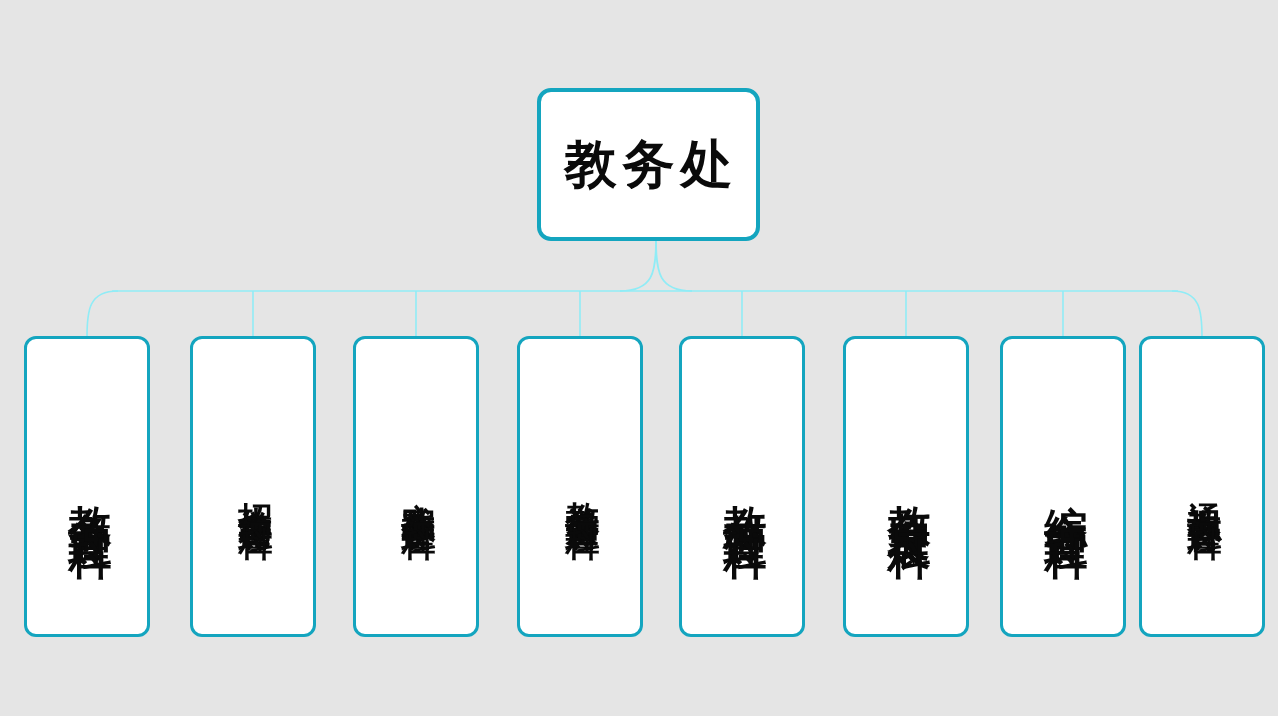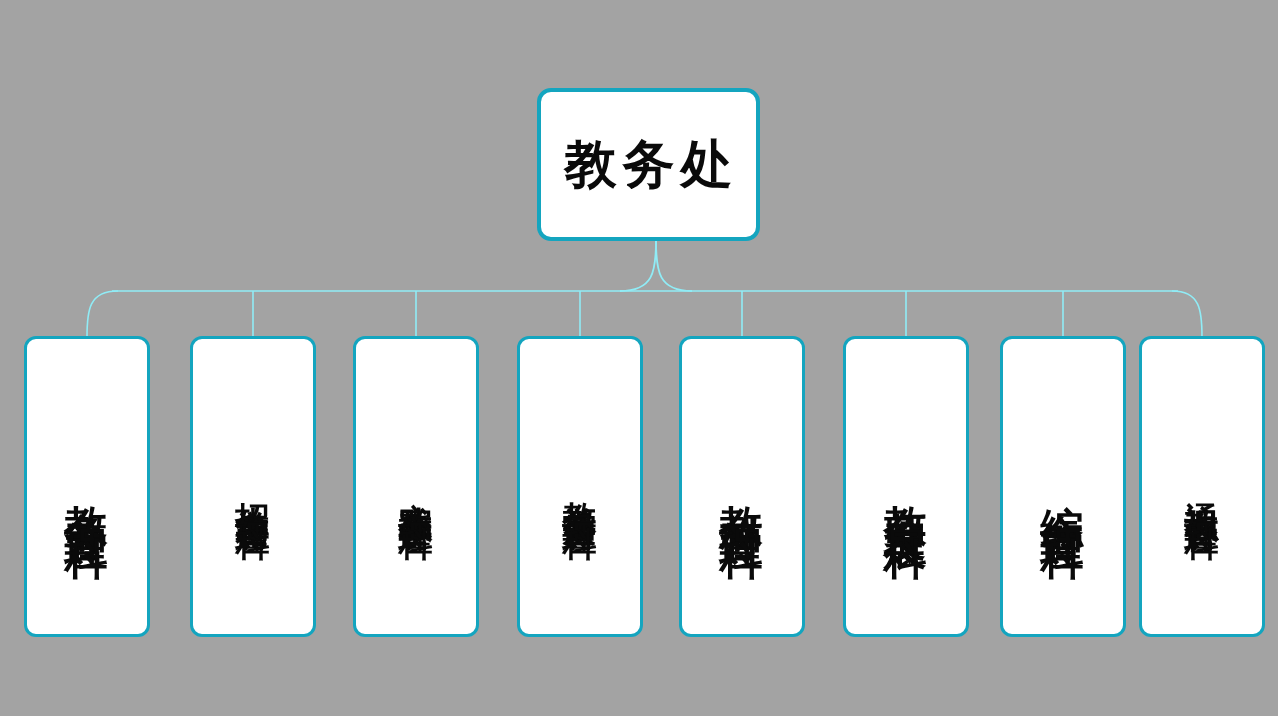--- a/index.html
+++ b/index.html
@@ -5,23 +5,23 @@
 <style>
   html, body {
     margin: 0;
     padding: 0;
     background: #ffffff;
   }
   .canvas {
     position: relative;
     width: 1278px;
     height: 716px;
-    background: #a3a3a3;
+    background: #e5e5e5;
     overflow: hidden;
-    font-family: Liberation Sans, sans-serif;
+    font-family: Liberation Mono, monospace;
   }
   .connectors {
     position: absolute;
     left: 0;
     top: 0;
     width: 1278px;
     height: 716px;
     pointer-events: none;
   }
   .node {

